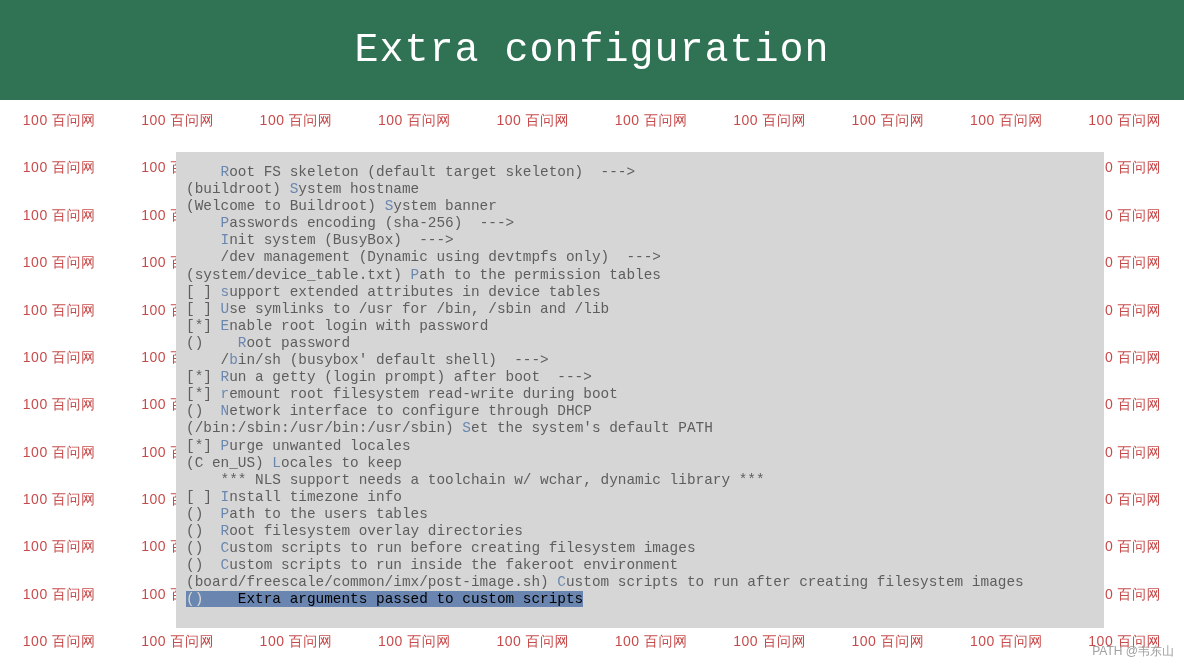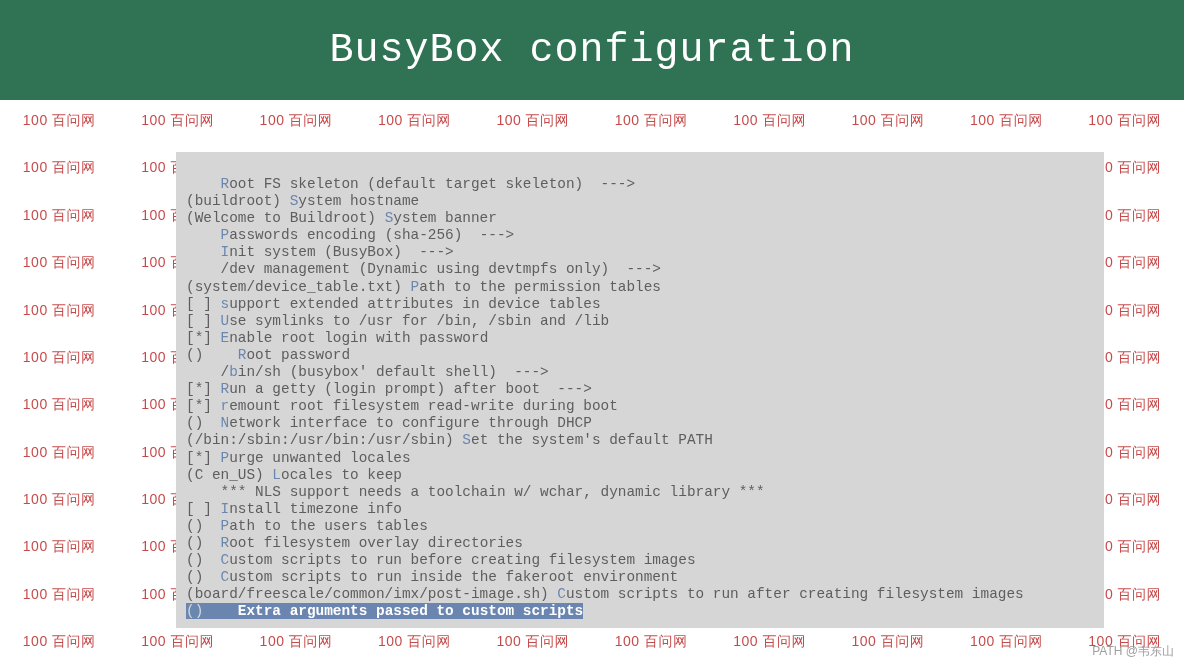--- a/index.html
+++ b/index.html
@@ -47,30 +47,30 @@
     letter-spacing: 1px;
   }
   .terminal {
     position: absolute;
     left: 176px;
     top: 152px;
     width: 928px;
     height: 476px;
     background: #d6d6d6;
     z-index: 2;
-    padding: 24px 10px;
+    padding: 12px 10px;
     font-family: "Consolas", "Courier New", monospace;
     font-size: 14.4px;
     line-height: 17.1px;
     color: #5e5e5e;
     white-space: pre;
   }
   .hl { color: #6a87b0; }
   .sel-paren { background: #6a87b0; color: #d6d6d6; }
-  .sel-text { background: #6a86b0; color: #ffffff; font-weight: bold; }
+  .sel-text { background: #6a86b0; color: #000000; }
   .attribution {
     position: absolute;
     right: 10px;
     bottom: 6px;
     font-size: 12px;
     color: #a0a0a0;
     z-index: 3;
   }
 </style>
 </head>
@@ -229,18 +229,18 @@
       <span>100 百问网</span>
       <span>100 百问网</span>
       <span>100 百问网</span>
       <span>100 百问网</span>
       <span>100 百问网</span>
       <span>100 百问网</span>
     </div>
   </div>
 
 <div class="header">
-  <div class="header-title">BusyBox configuration</div>
+  <div class="header-title">Extra configuration</div>
 </div>
 
 <div class="terminal"><div>    <span class="hl">R</span>oot FS skeleton (default target skeleton)  ---&gt;</div><div>(buildroot) <span class="hl">S</span>ystem hostname</div><div>(Welcome to Buildroot) <span class="hl">S</span>ystem banner</div><div>    <span class="hl">P</span>asswords encoding (sha-256)  ---&gt;</div><div>    <span class="hl">I</span>nit system (BusyBox)  ---&gt;</div><div>    /dev management (Dynamic using devtmpfs only)  ---&gt;</div><div>(system/device_table.txt) <span class="hl">P</span>ath to the permission tables</div><div>[ ] <span class="hl">s</span>upport extended attributes in device tables</div><div>[ ] <span class="hl">U</span>se symlinks to /usr for /bin, /sbin and /lib</div><div>[*] <span class="hl">E</span>nable root login with password</div><div>()    <span class="hl">R</span>oot password</div><div>    /<span class="hl">b</span>in/sh (busybox' default shell)  ---&gt;</div><div>[*] <span class="hl">R</span>un a getty (login prompt) after boot  ---&gt;</div><div>[*] <span class="hl">r</span>emount root filesystem read-write during boot</div><div>()  <span class="hl">N</span>etwork interface to configure through DHCP</div><div>(/bin:/sbin:/usr/bin:/usr/sbin) <span class="hl">S</span>et the system's default PATH</div><div>[*] <span class="hl">P</span>urge unwanted locales</div><div>(C en_US) <span class="hl">L</span>ocales to keep</div><div>    *** NLS support needs a toolchain w/ wchar, dynamic library ***</div><div>[ ] <span class="hl">I</span>nstall timezone info</div><div>()  <span class="hl">P</span>ath to the users tables</div><div>()  <span class="hl">R</span>oot filesystem overlay directories</div><div>()  <span class="hl">C</span>ustom scripts to run before creating filesystem images</div><div>()  <span class="hl">C</span>ustom scripts to run inside the fakeroot environment</div><div>(board/freescale/common/imx/post-image.sh) <span class="hl">C</span>ustom scripts to run after creating filesystem images</div><div><span class="sel-paren">()</span><span class="sel-text">    Extra arguments passed to custom scripts</span></div></div>
 
 <div class="attribution">PATH @韦东山</div>
 
 </body></html>

